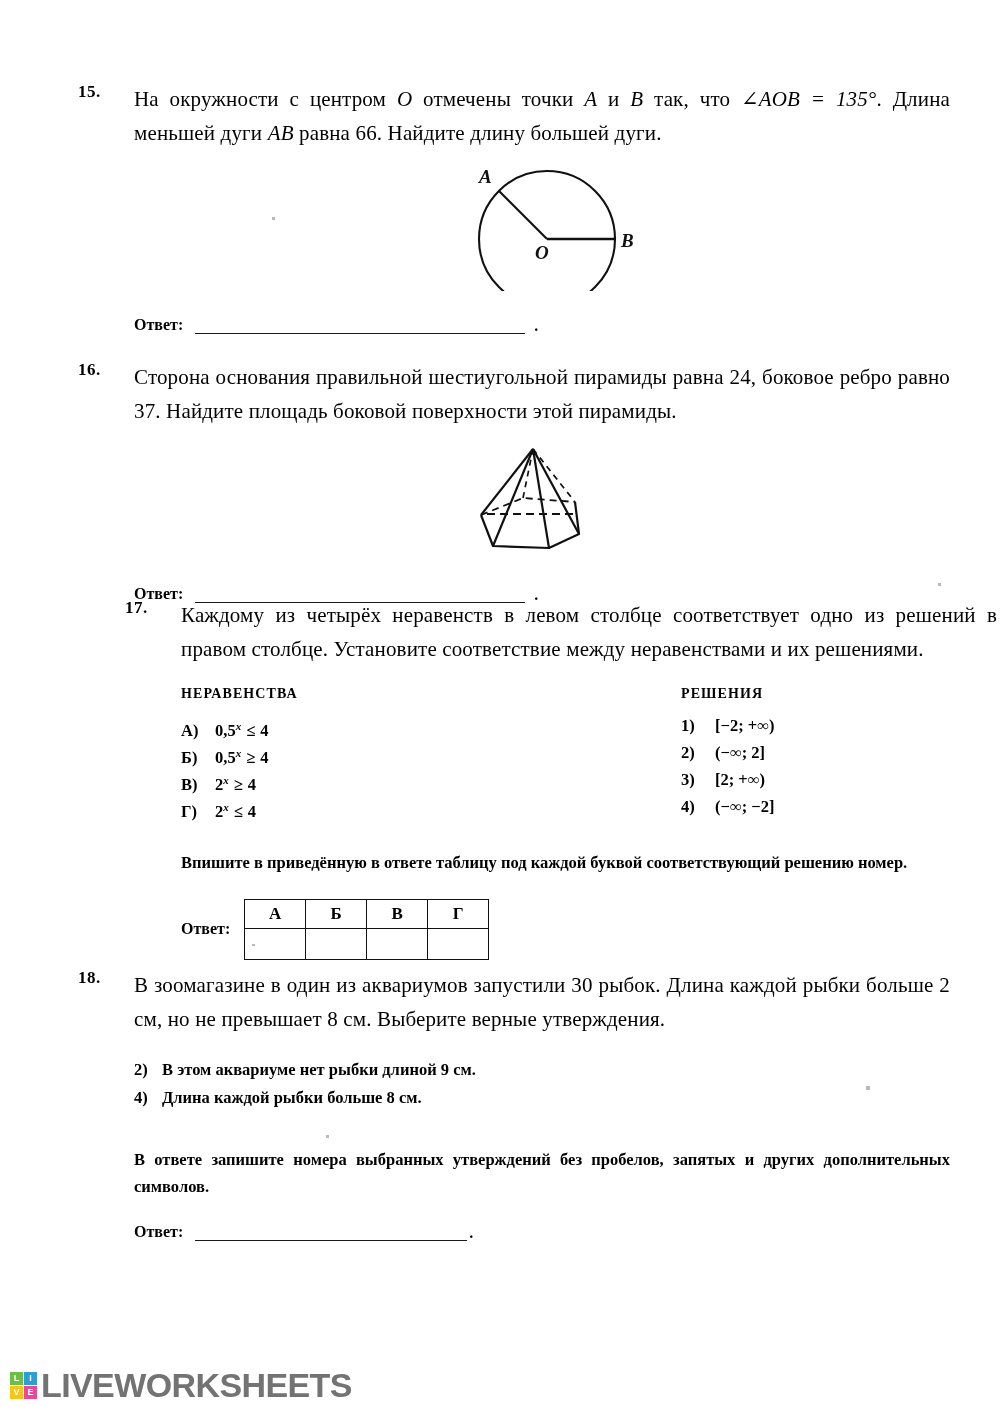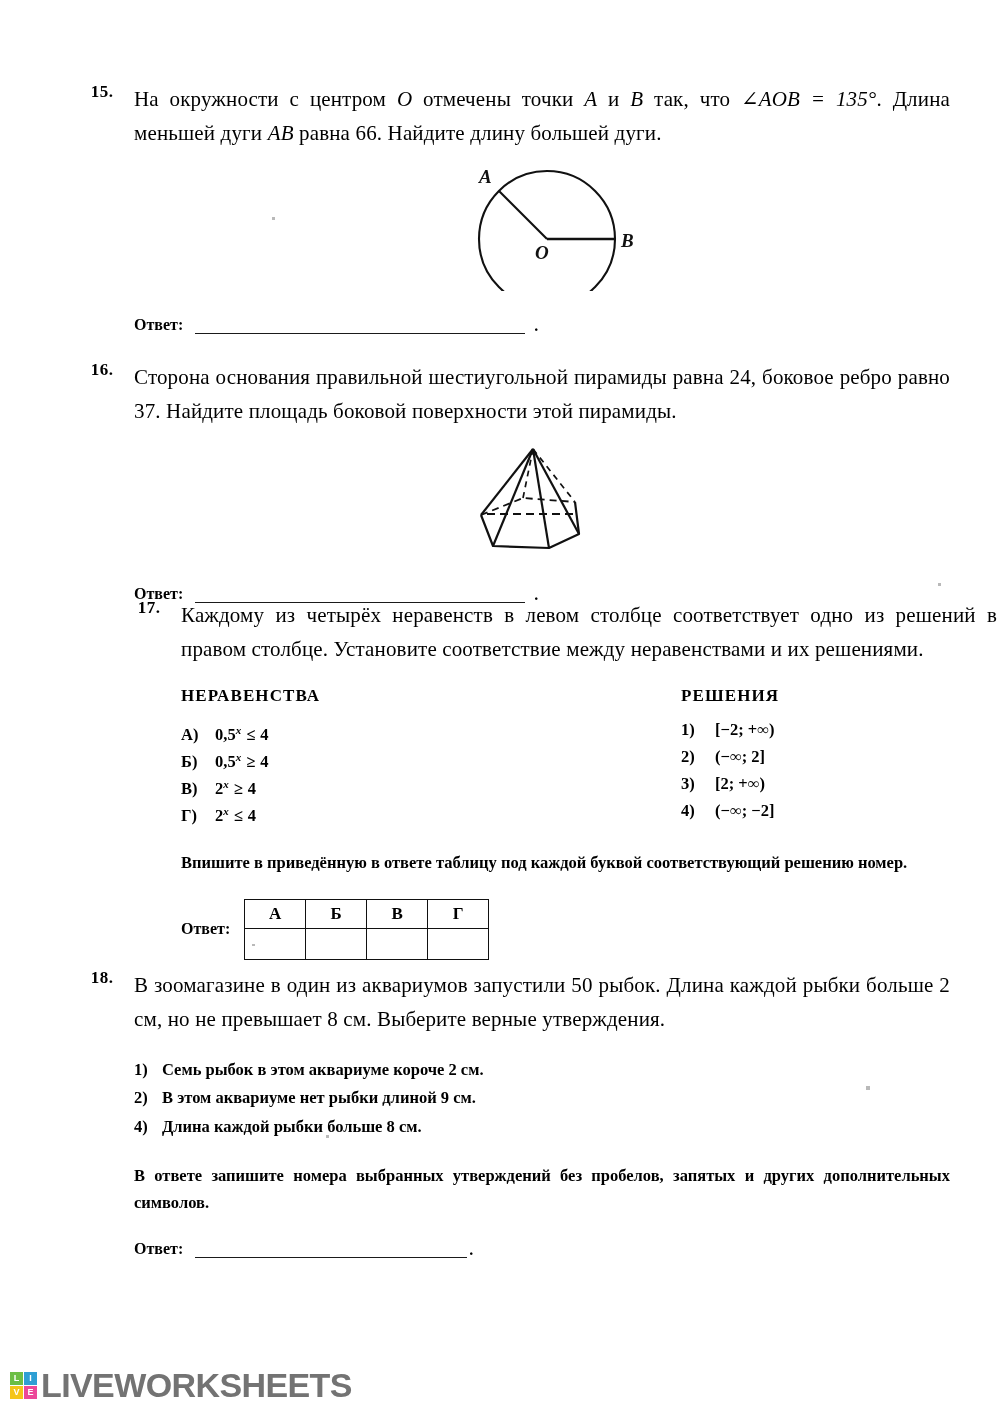--- a/index.html
+++ b/index.html
@@ -27,21 +27,21 @@
   .task {
     position: absolute;
     left: 78px;
     width: 872px;
   }
   .task-num {
     position: absolute;
     left: 0;
     top: 0;
     width: 48px;
-    text-align: center;
+    text-align: left;
     font-weight: bold;
     font-size: 17px;
     letter-spacing: .5px;
   }
   .task-body {
     margin-left: 56px;
   }
   .stem {
     font-size: 21px;
     font-weight: normal;
@@ -93,25 +93,24 @@
     margin-top: 20px;
     height: 140px;
   }
   .col {
     position: absolute;
     top: 0;
   }
   .col-left  { left: 56px; }
   .col-right { left: 556px; }
   .col-head {
-    font-size: 17px;
+    font-size: 14px;
     font-weight: bold;
     letter-spacing: 1.1px;
     margin-bottom: 9px;
-    text-align: center;
   }
   .opt {
     font-size: 16.5px;
     font-weight: bold;
     height: 27px;
     line-height: 29px;
     white-space: nowrap;
   }
   .opt .tag {
     display: inline-block;
@@ -357,37 +356,34 @@
           <td class="empty"></td>
         </tr>
       </tbody>
         </table>
     </div>
   </div>
 
   <div class="task" style="top:968px;">
     <div class="task-num">18.</div>
     <div class="task-body">
-      <div class="stem stem-wide">В зоомагазине в один из аквариумов запустили 50 рыбок. Длина каждой рыбки больше 2 см, но не превышает 8 см. Выберите верные утверждения.</div>
+      <div class="stem stem-wide">В зоомагазине в один из аквариумов запустили 30 рыбок. Длина каждой рыбки больше 2 см, но не превышает 8 см. Выберите верные утверждения.</div>
     </div>
 
     <div class="statements">
       <div class="st">
-        <span class="idx">1)</span><span>Семь рыбок в этом аквариуме короче 2 см.</span>
-      </div>
-      <div class="st">
         <span class="idx">2)</span><span>В этом аквариуме нет рыбки длиной 9 см.</span>
       </div>
       <div class="st">
         <span class="idx">4)</span><span>Длина каждой рыбки больше 8 см.</span>
       </div>
     </div>
 
     <div class="task-body">
-      <div class="note" style="margin-top:22px;">В ответе запишите номера выбранных утверждений без пробелов, запятых и других дополнительных символов.</div>
+      <div class="note" style="margin-top:34px;">В ответе запишите номера выбранных утверждений без пробелов, запятых и других дополнительных символов.</div>
 
       <div class="answer-row" style="margin-top:24px;">
         <span class="answer-label">Ответ:</span>
         <span class="answer-rule" style="width:272px;"></span>
         <span class="answer-dot" style="margin-left:2px;">.</span>
       </div>
     </div>
   </div>
 
   <div class="speck" style="left:272px; top:217px; width:3px; height:3px;"></div>

